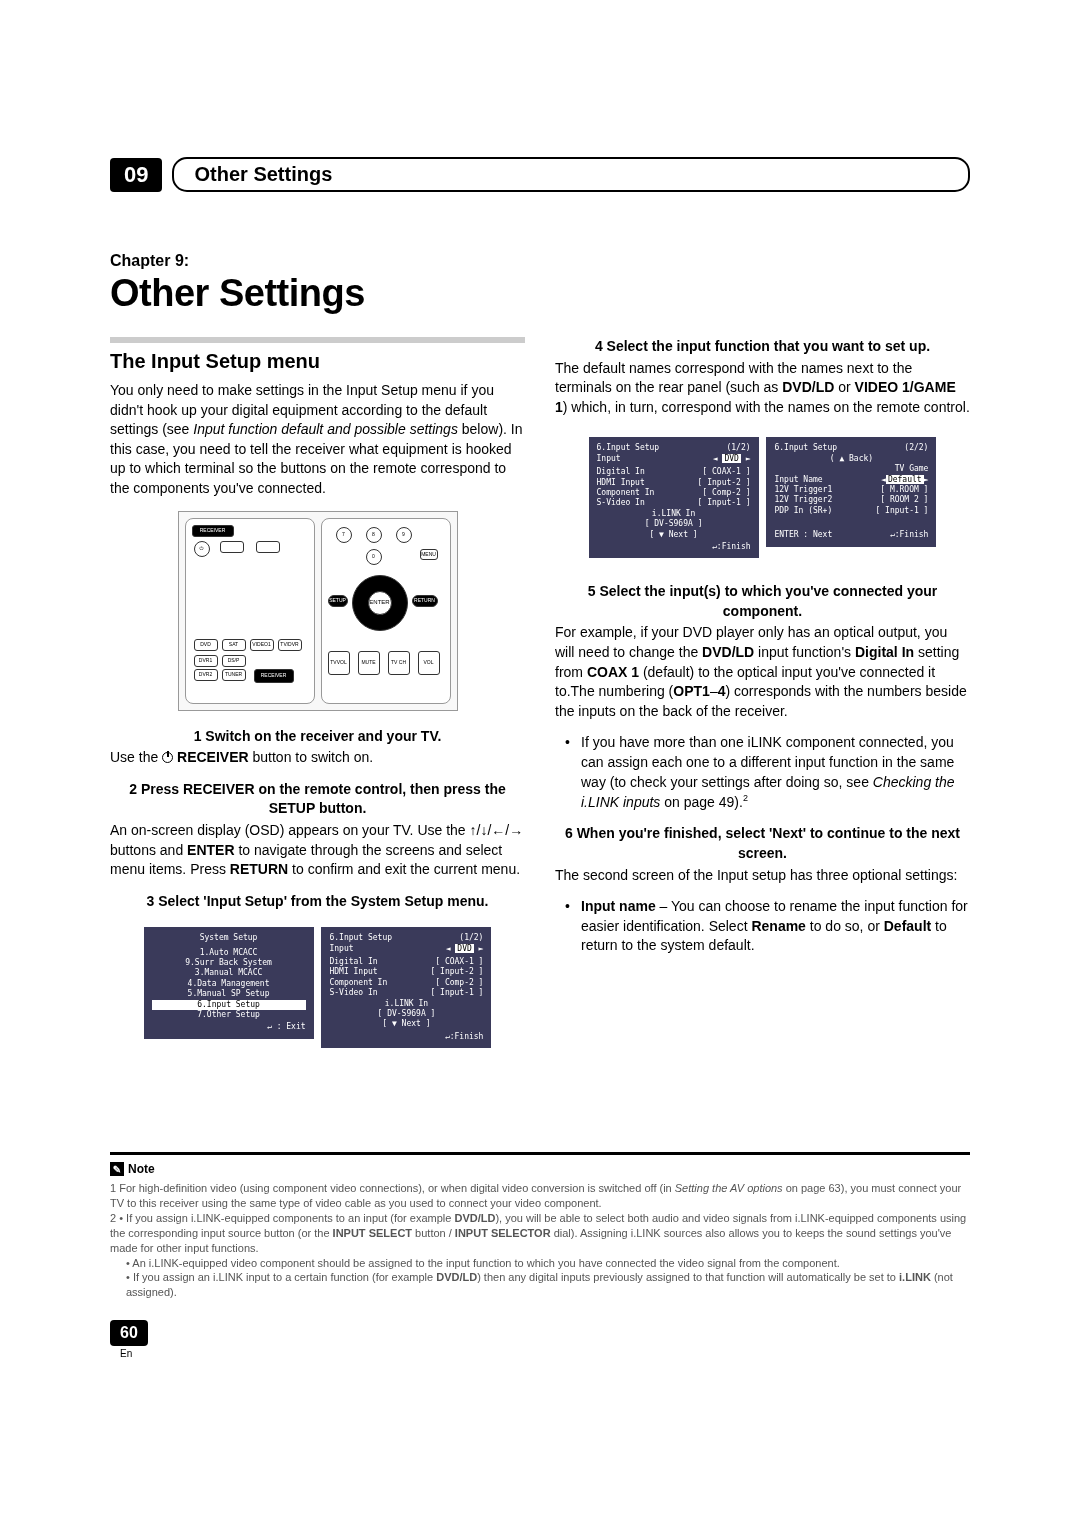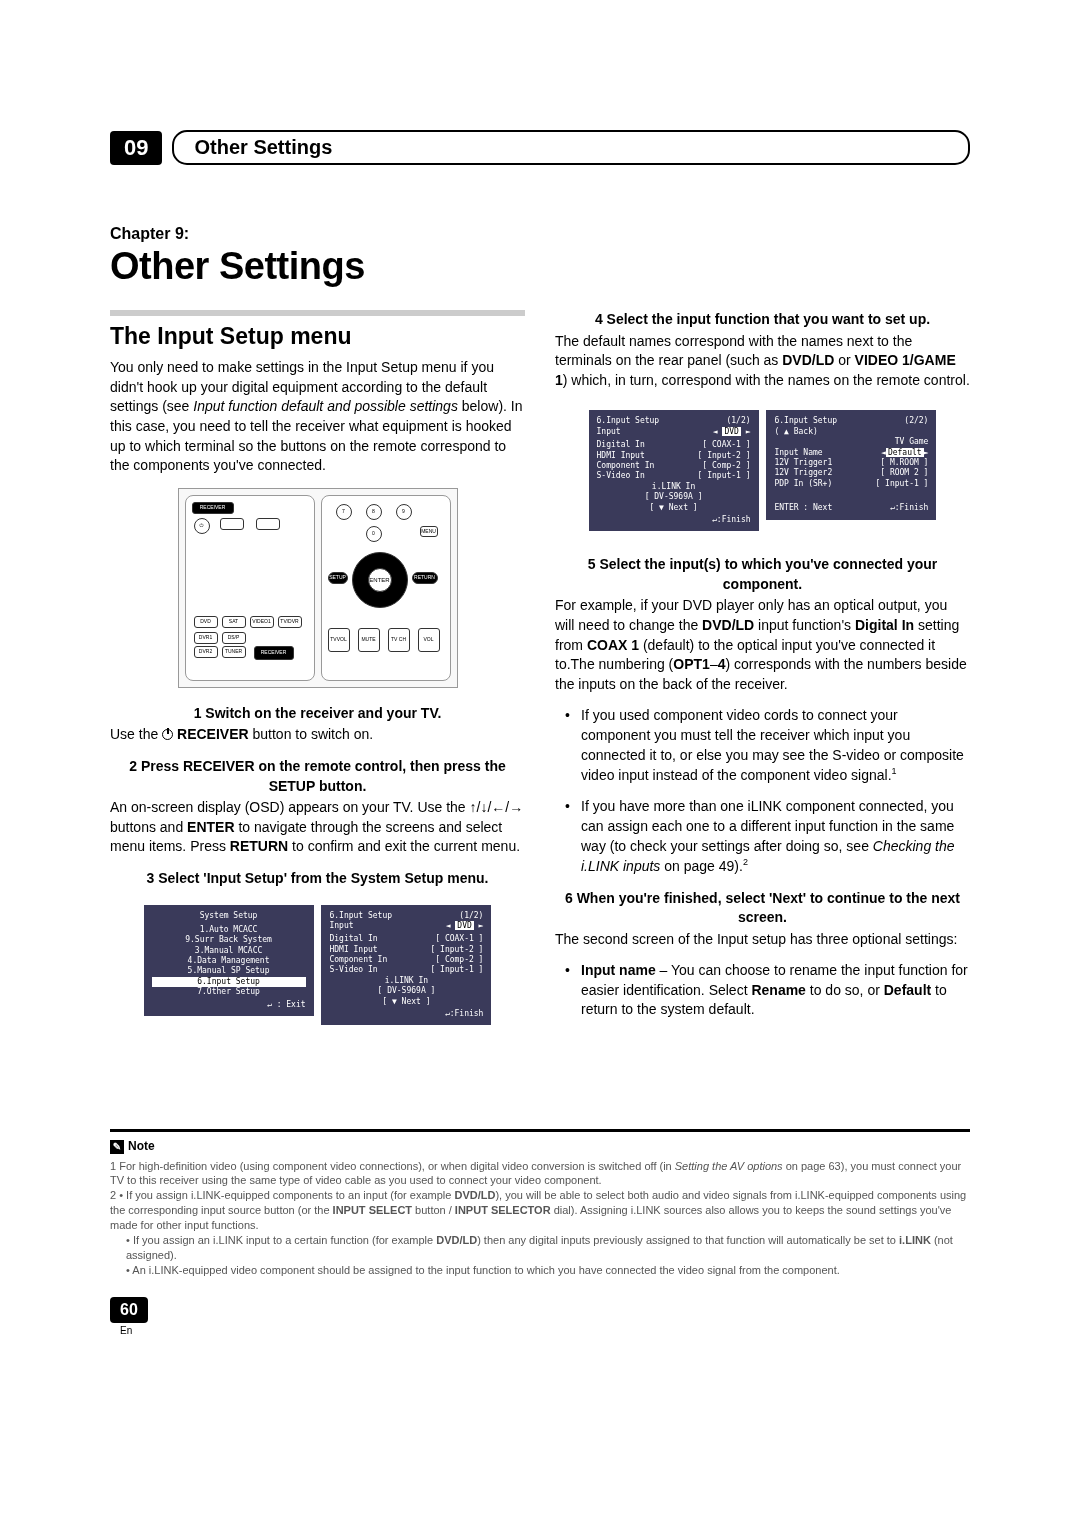--- a/index.html
+++ b/index.html
@@ -12,20 +12,21 @@
     padding: 0;
   }
   .page {
     padding: 130px 110px 40px 110px;
     position: relative;
   }
   .header-row {
     display: flex;
     align-items: center;
     margin-bottom: 60px;
+    margin-top: 27px;
   }
   .chapter-badge {
     background: #000;
     color: #fff;
     font-weight: bold;
     font-size: 22px;
     padding: 4px 14px;
     border-radius: 4px;
     margin-right: 10px;
   }
@@ -60,21 +61,21 @@
     letter-spacing: -0.5px;
   }
   .gray-bar {
     height: 6px;
     background: #ccc;
     margin-bottom: 4px;
     width: 100%;
   }
   .section-title {
     font-weight: bold;
-    font-size: 23px;
+    font-size: 20px;
     margin-bottom: 6px;
   }
   .para { margin-bottom: 12px; }
   .step-title {
     font-weight: bold;
     margin-bottom: 2px;
     text-align: center;
   }
   .bullet-list {
     list-style: none;
@@ -340,21 +341,21 @@
           <div>i.LINK  In</div>
           <div style="text-align:center">[ <span>DV-S969A</span> ]</div>
           <div style="text-align:center">[ ▼ <span>Next</span> ]</div>
           <div class="osd-footer">↵<span>:Finish</span></div>
         </div>
         <div class="osd-box">
           <div class="osd-header">
               <span>6.Input  Setup</span>
               <span>(2/2)</span>
             </div>
-          <div style="text-align:left">( ▲ <span>Back)</span></div>
+          <div style="text-align:center">( ▲ <span>Back)</span></div>
           <div style="text-align:right">TV Game</div>
           <div class="osd-row">
               <span>Input  Name</span>
               <span>◄<span class="hl">Default</span>►</span>
             </div>
           <div class="osd-row">
               <span>12V  Trigger1</span>
               <span>[ <span>M.ROOM</span> ]</span>
             </div>
           <div class="osd-row">
@@ -372,23 +373,20 @@
             </div>
         </div>
       </div>
 
       <p class="step-title">5    Select the input(s) to which you've connected your component.</p>
       <p class="para">
         <span>For example, if your DVD player only has an optical output, you will need to change the </span><b>DVD/LD</b><span> input function's </span><b>Digital In</b><span> setting from </span><b>COAX 1</b><span> (default) to the optical input you've connected it to.The numbering (</span><b>OPT1</b><span>–</span><b>4</b><span>) corresponds with the numbers beside the inputs on the back of the receiver.</span>
       </p>
 
       <ul class="bullet-list">
-        <li>
-          <span>If you used component video cords to connect your component you must tell the receiver which input you connected it to, or else you may see the S-video or composite video input instead of the component video signal.</span><sup>1</sup>
-        </li>
         <li>
           <span>If you have more than one iLINK component connected, you can assign each one to a different input function in the same way (to check your settings after doing so, see </span><span class="italic">Checking the i.LINK inputs</span><span> on page 49).</span><sup>2</sup>
         </li>
       </ul>
 
       <p class="step-title">6    When you're finished, select 'Next' to continue to the next screen.</p>
       <p class="para">The second screen of the Input setup has three optional settings:</p>
 
       <ul class="bullet-list">
         <li>
@@ -402,24 +400,24 @@
     <div class="note-label">
       <span class="note-icon">✎</span>
       <span>Note</span>
     </div>
     <div>
       <span>1  For high-definition video (using component video connections), or when digital video conversion is switched off (in </span><span class="italic">Setting the AV options</span><span> on page 63), you must connect your TV to this receiver using the same type of video cable as you used to connect your video component.</span>
     </div>
     <div>
       <span>2  • If you assign i.LINK-equipped components to an input (for example </span><b>DVD/LD</b><span>), you will be able to select both audio and video signals from i.LINK-equipped components using the corresponding input source button (or the </span><b>INPUT SELECT</b><span> button / </span><b>INPUT SELECTOR</b><span> dial). Assigning i.LINK sources also allows you to keeps the sound settings you've made for other input functions.</span>
     </div>
+    <div style="padding-left:16px">• An i.LINK-equipped video component should be assigned to the input function to which you have connected the video signal from the component.</div>
     <div style="padding-left:16px">
       <span>• If you assign an i.LINK input to a certain function (for example </span><b>DVD/LD</b><span>) then any digital inputs previously assigned to that function will automatically be set to </span><b>i.LINK</b><span> (not assigned).</span>
     </div>
-    <div style="padding-left:16px">• An i.LINK-equipped video component should be assigned to the input function to which you have connected the video signal from the component.</div>
   </div>
 
   <div class="page-footer">
     <div class="page-num-badge">60</div>
     <div class="page-lang">En</div>
   </div>
 
 </div>
 
 </body></html>

